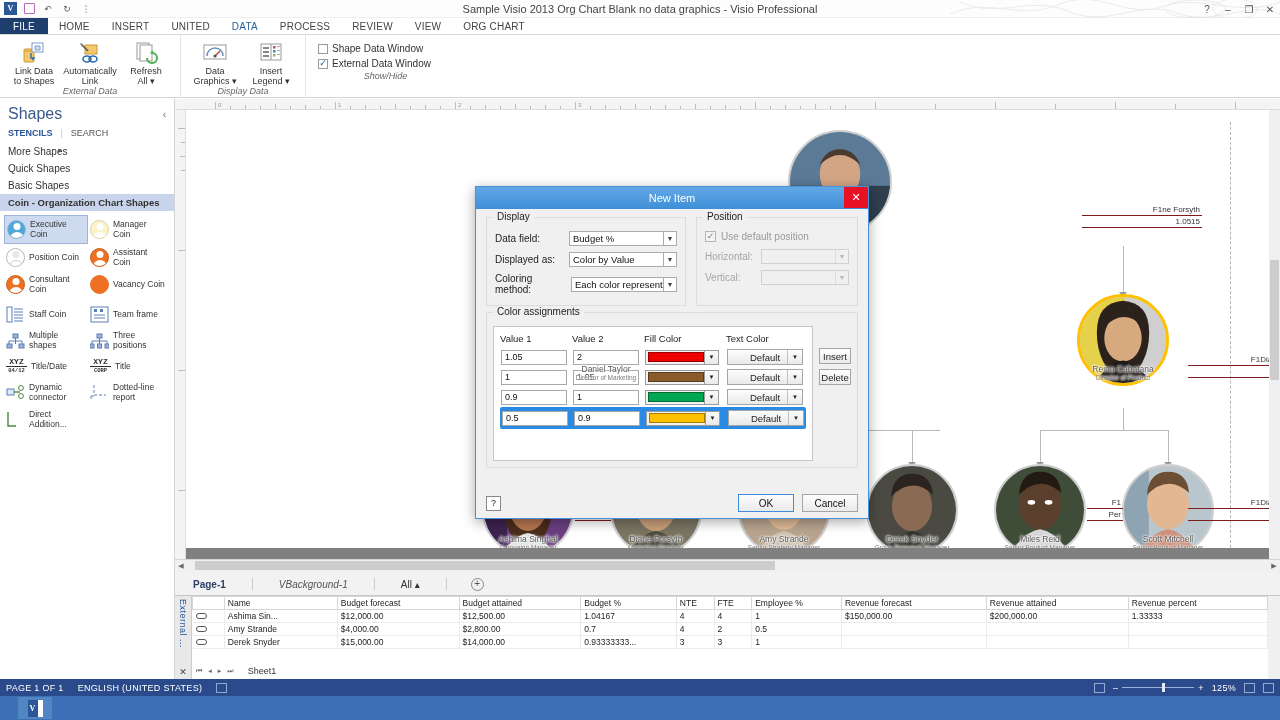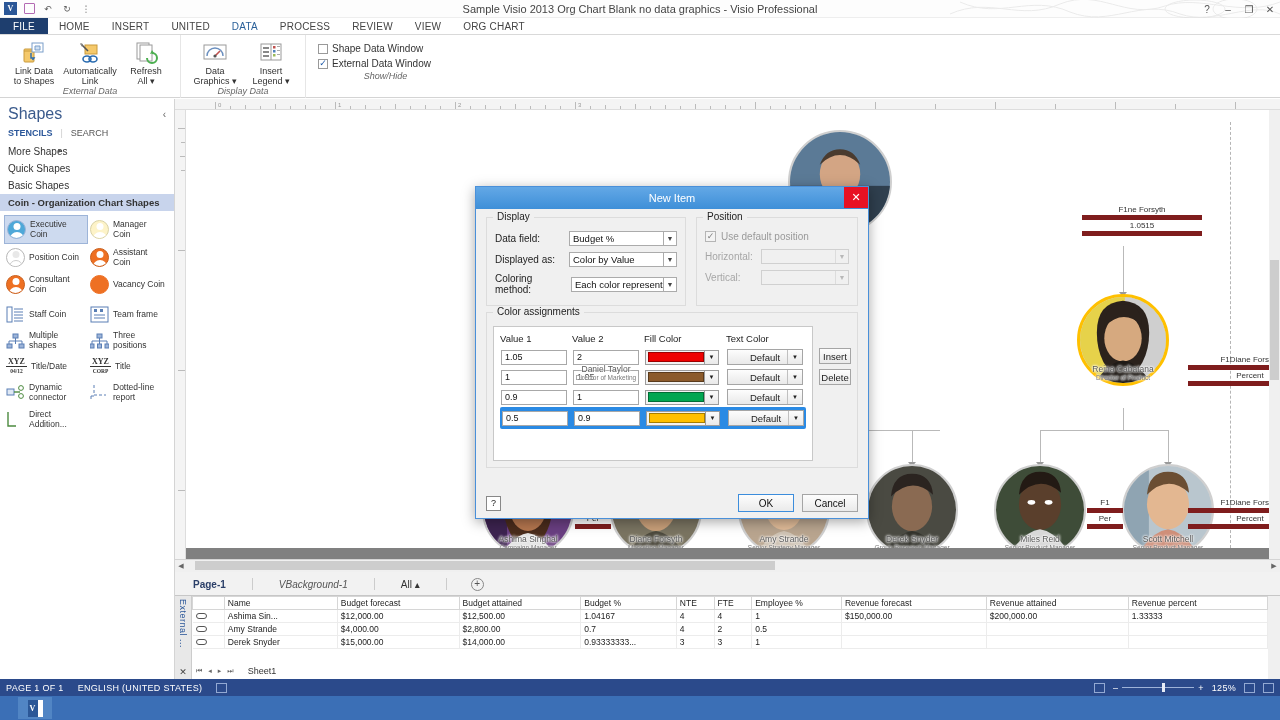--- a/index.html
+++ b/index.html
@@ -115,21 +115,21 @@
   }
   .shape-item.sel { background: #cddaef; border: 1px solid #9db4d8; }
   .coin { width: 19px; height: 19px; border-radius: 50%; flex: 0 0 19px; position: relative;
           overflow: hidden; border: 1px solid #bbb; background: #fff; }
   .coin .head { position: absolute; left: 50%; top: 2px; transform: translateX(-50%);
                 width: 7px; height: 7px; border-radius: 50%; background: #fff; }
   .coin .body { position: absolute; left: 50%; bottom: -3px; transform: translateX(-50%);
                 width: 14px; height: 9px; border-radius: 7px 7px 0 0; background: #fff; }
   .ic-box { width: 19px; height: 17px; flex: 0 0 19px; }
   .xyz { font-size: 8px; font-weight: bold; color: #333; width: 21px; flex: 0 0 21px;
-         text-align: center; line-height: 8px; font-family: Liberation Serif, serif;}
+         text-align: center; line-height: 8px; font-family: Liberation Mono, monospace;}
   .xyz small { font-size: 5.5px; display: block; border-top: 1px solid #333; }
 
   
   .canvas-area {
     position: absolute; top: 99px; left: 175px; width: 1105px; height: 460px;
     background: #808080;
   }
   .ruler-h {
     position: absolute; top: 0; left: 0; width: 1105px; height: 11px;
     background: #f4f4f4; border-bottom: 1px solid #ddd;
@@ -163,22 +163,22 @@
   .node .ti { font-size: 6.5px; color: #7a7a7a; position: relative; z-index: 3;
               text-shadow: 0 0 3px #fff, 0 0 3px #fff, 0 0 2px #fff;}
   .photo { position: absolute; inset: 0; }
   .connector { position: absolute; background: #b9b9b9; }
   .arrowhead {
     position: absolute; width: 0; height: 0;
     border-left: 4px solid transparent; border-right: 4px solid transparent;
     border-top: 5px solid #9a9a9a;
   }
   .callout { position: absolute; font-size: 8px; color: #333; width: 150px; }
-  .callout .row { display: flex; justify-content: center;
-                  border-bottom: 5px solid #7f1d1d; padding: 1px 2px; }
+  .callout .row { display: flex; justify-content: flex-end;
+                  border-bottom: 1px solid #7f1d1d; padding: 1px 2px; }
   .callout .row .v { text-align: right; }
   .dashline { position: absolute; width: 0; border-left: 1px dashed #b5b5b5; }
 
   
   .pagetabs {
     position: absolute; top: 559px; left: 175px; width: 1105px; height: 36px;
     background: #f2f2f2; border-top: 1px solid #d4d4d4;
   }
   .hscroll {
     position: absolute; top: 0; left: 0; width: 1105px; height: 12px; background: #f0f0f0;

